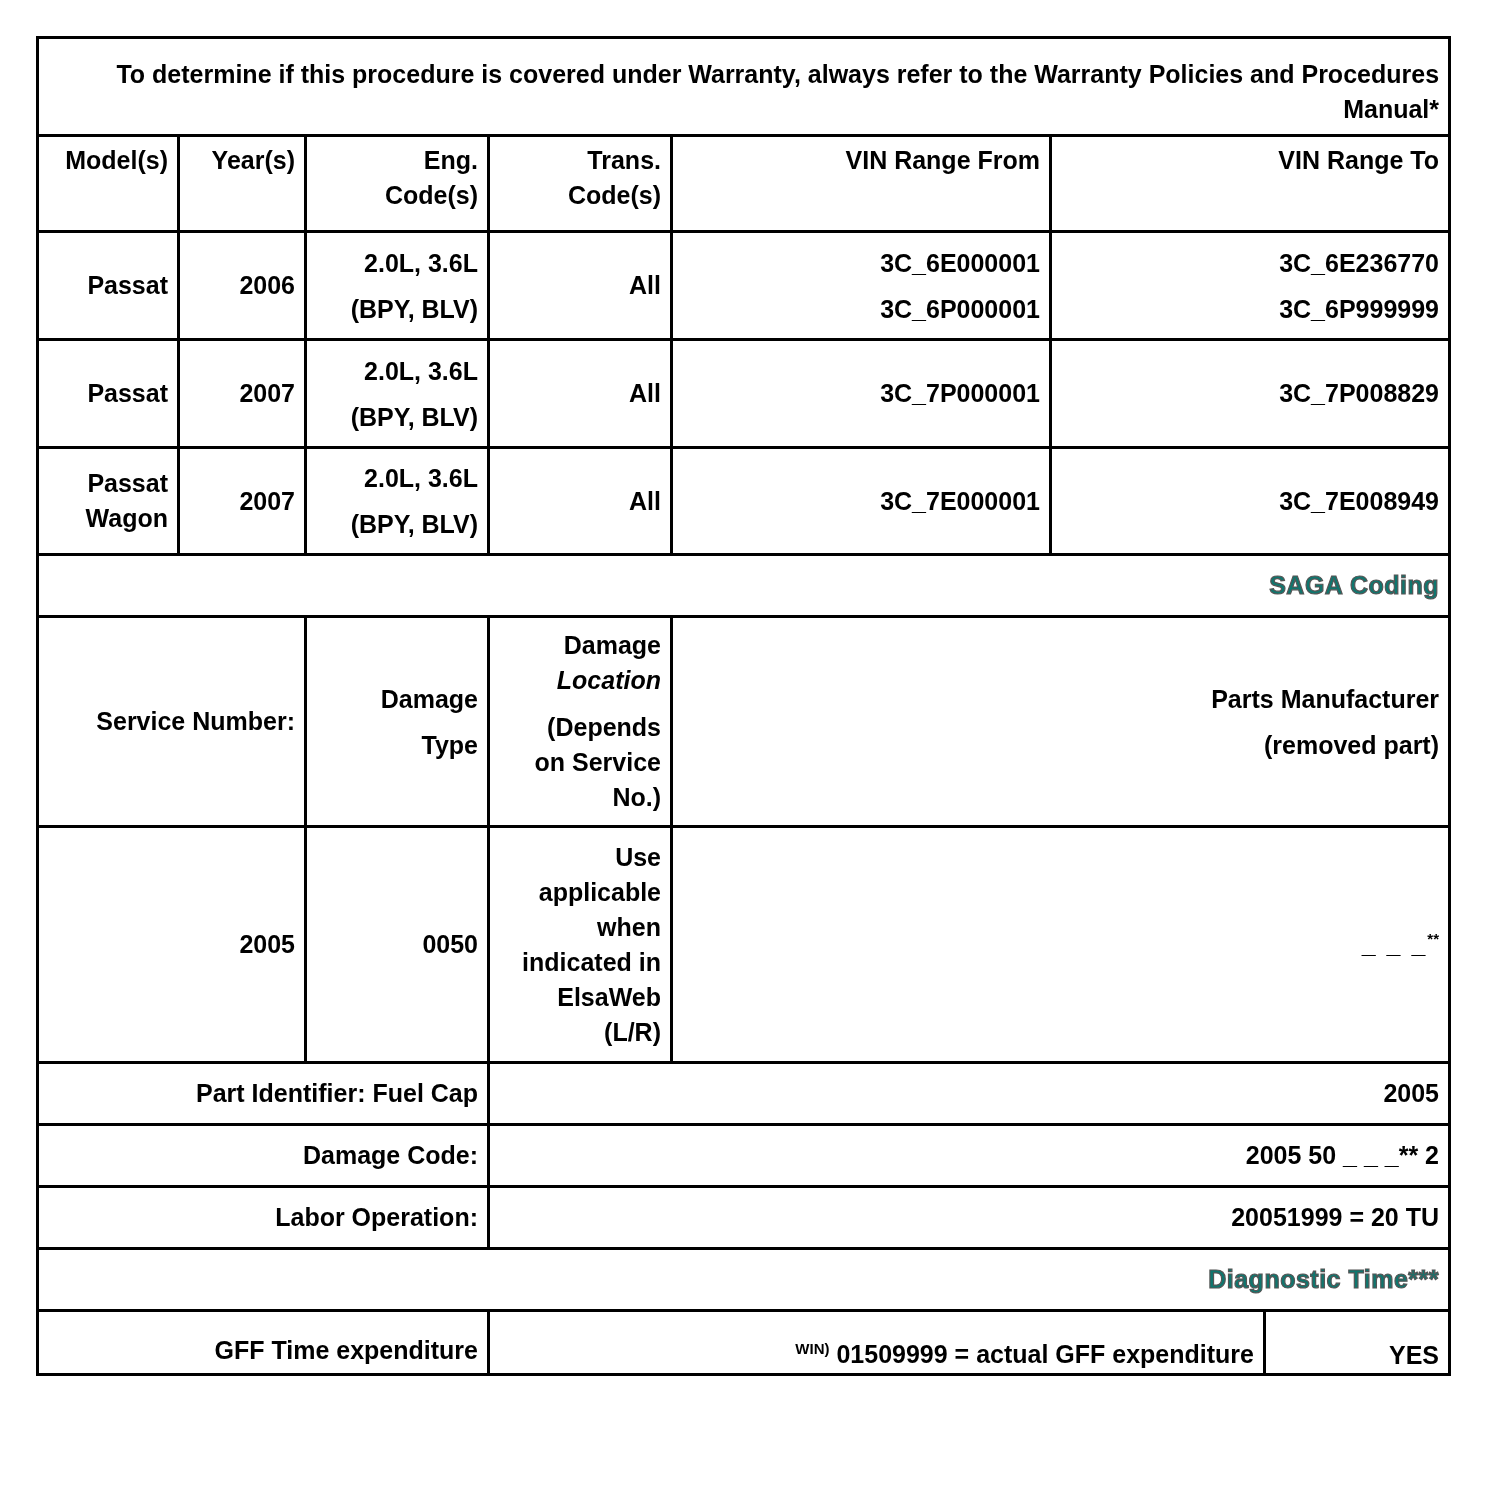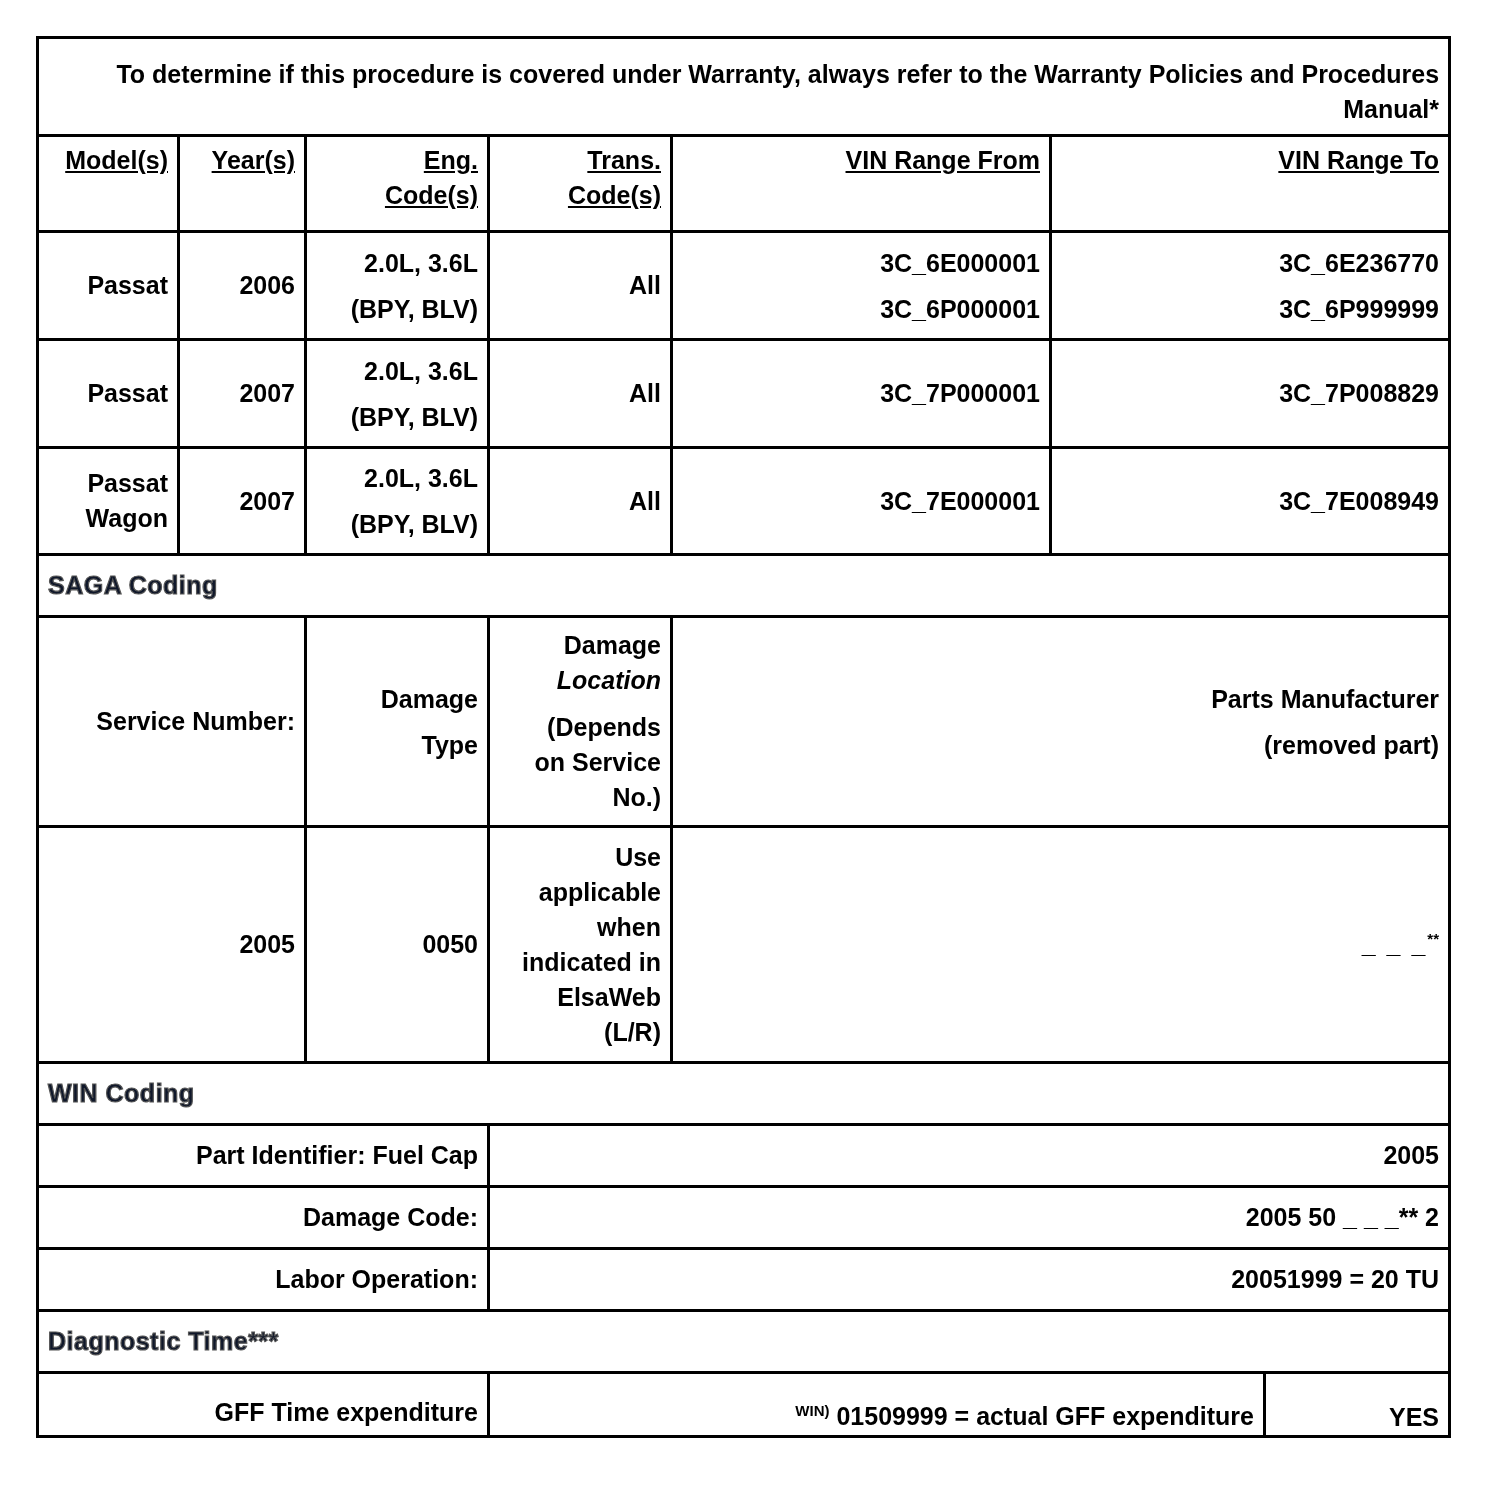--- a/index.html
+++ b/index.html
@@ -13,24 +13,24 @@
     font-size: 25px;
     line-height: 35px;
   }
   table.doc td {
     border: 3px solid #000;
     padding: 0 9px;
     vertical-align: middle;
   }
   .c { text-align: right; }
   .l { text-align: right; }
-  .top { vertical-align: top !important; padding-top: 6px !important; text-decoration: underline; }
+  .top { vertical-align: top !important; padding-top: 6px !important; }
   .section {
-    text-align: left;
-    color: #0f172a;
+    text-align: right;
+    color: #0f766e;
     -webkit-text-stroke: 1.2px #555;
     font-weight: bold;
     letter-spacing: 0.5px;
     margin-top: 32px;
   }
   .sup { font-size: 15px; vertical-align: super; line-height: 0; }
   .blank { letter-spacing: 2px; }
 </style>
 </head>
 <body>
@@ -150,23 +150,20 @@
       <div>when</div>
       <div>indicated in</div>
       <div>ElsaWeb</div>
       <div>(L/R)</div>
     </td>
     <td colspan="3" class="c">
       <span class="blank">_ _ _</span><span class="sup">**</span>
     </td>
   </tr>
 
-  <tr style="height:62px">
-    <td colspan="7" class="section">WIN Coding</td>
-  </tr>
 
   <tr style="height:62px">
     <td colspan="3" class="l">Part Identifier: Fuel Cap</td>
     <td colspan="4" class="l">2005</td>
   </tr>
   <tr style="height:62px">
     <td colspan="3" class="l">Damage Code:</td>
     <td colspan="4" class="l">2005 50 _ _ _** 2</td>
   </tr>
   <tr style="height:62px">

